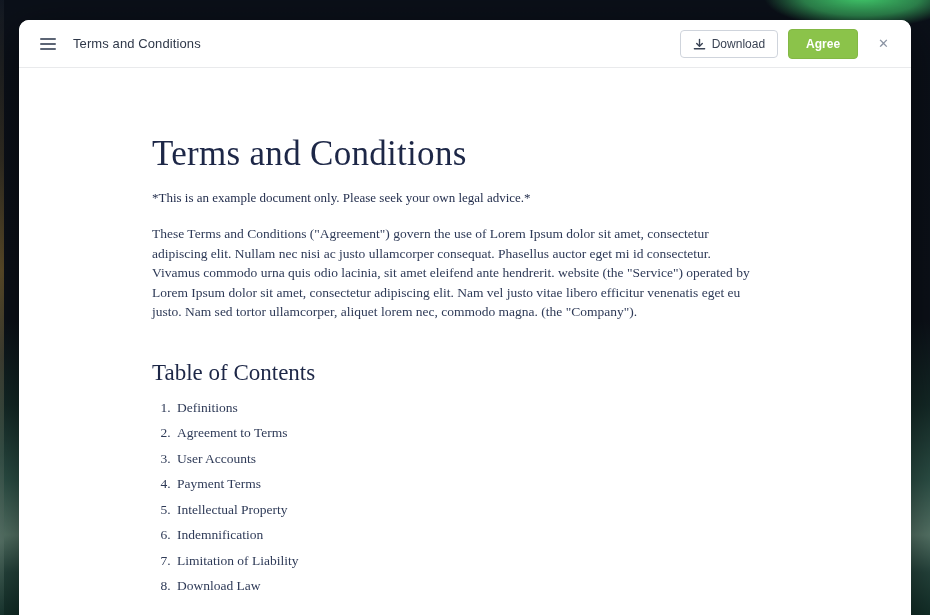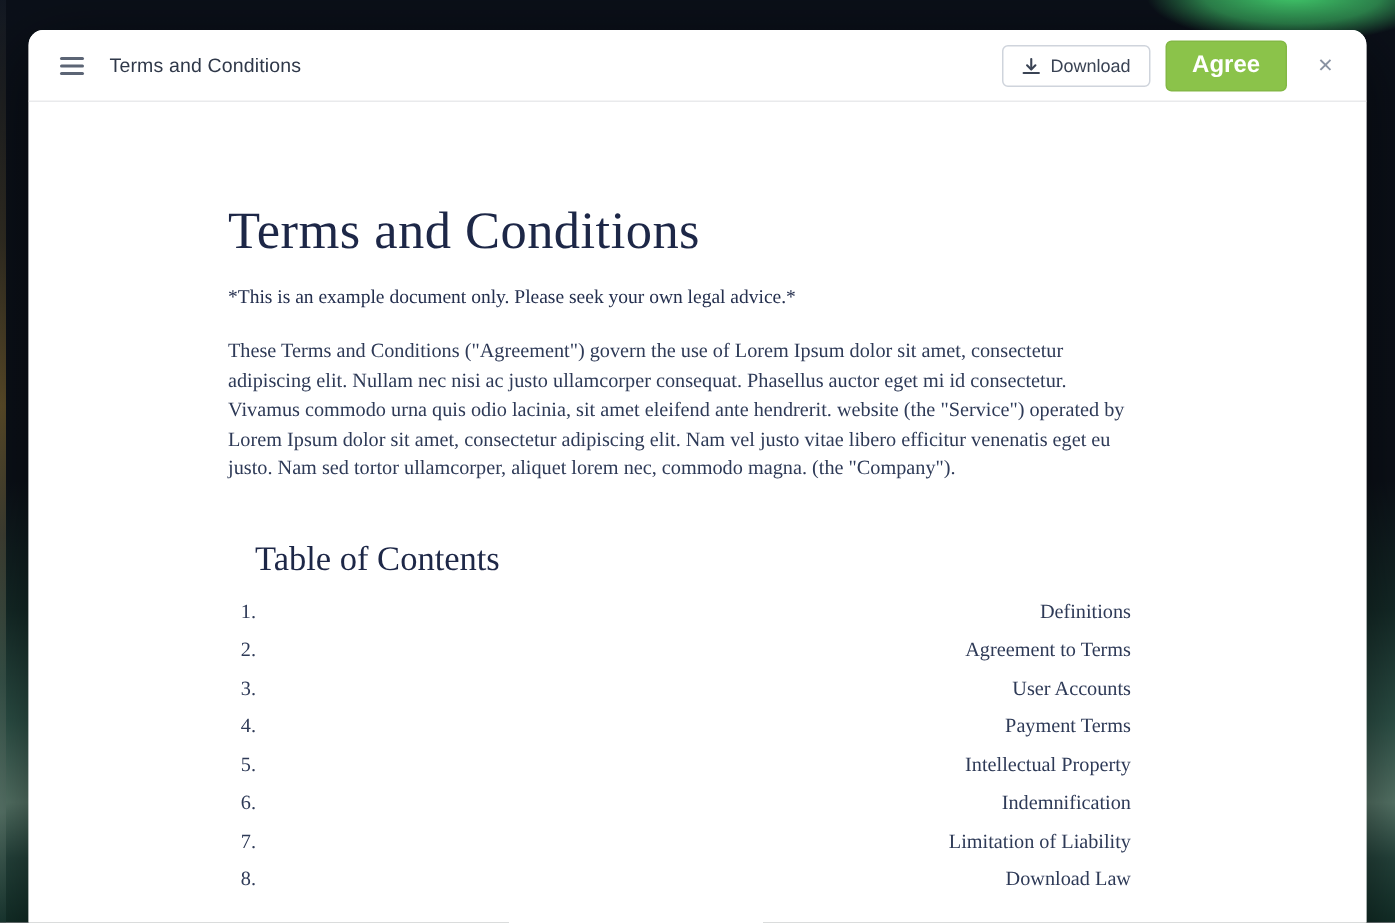--- a/index.html
+++ b/index.html
@@ -50,21 +50,21 @@
   .hdr-actions{margin-left:auto;display:flex;align-items:center;gap:10px;}
   .btn-download{
     display:flex;align-items:flex-end;gap:6px;cursor:pointer;
     padding:6px 12px;border:1px solid #cfd4dc;border-radius:4px;background:#fff;
     font-family:"Liberation Sans",sans-serif;font-size:12px;font-weight:500;color:#3a4354;
   }
   .btn-download svg{display:block;}
   .btn-agree{
     cursor:pointer;padding:7px 17px;border:1px solid #83b845;border-radius:4px;
     background:#8bc34a;color:#fff;
-    font-family:"Liberation Sans",sans-serif;font-size:16px;font-weight:600;
+    font-family:"Liberation Sans",sans-serif;font-size:12px;font-weight:600;
   }
   .btn-close{
     background:none;border:none;cursor:pointer;margin-left:4px;padding:4px 6px;
     font-size:13px;color:#8a93a3;line-height:1;
   }
 
   
   .doc{
     flex:1;overflow:hidden;background:#fff;
     padding:66px 0 0 133px;
@@ -75,24 +75,24 @@
     margin:0 0 16px;font-weight:500;font-size:35px;letter-spacing:.3px;
     color:#1d2747;
   }
   .disclaimer{
     margin:0 0 18px;font-size:13px;font-weight:normal;color:#242f4e;
   }
   .intro{
     margin:0;font-size:13.5px;line-height:19.5px;color:#2e3a57;
   }
   .toc-title{
-    margin:38px 18px 6px;font-weight:500;font-size:23px;color:#1d2747;
+    margin:38px 0 6px;font-weight:500;font-size:23px;color:#1d2747;
   }
   .toc{
-    margin:14px 0 0;padding-left:22px;font-size:13.5px;color:#2e3a57;text-align:right;
+    margin:14px 0 0;padding-left:22px;font-size:13.5px;color:#2e3a57;
   }
   .toc li{margin-bottom:9.5px;padding-left:3px;}
 </style>
 </head>
 <body>
 
 <div class="backdrop">
   <div class="edge-strip"></div>
   <div class="glow"></div>
 </div>

